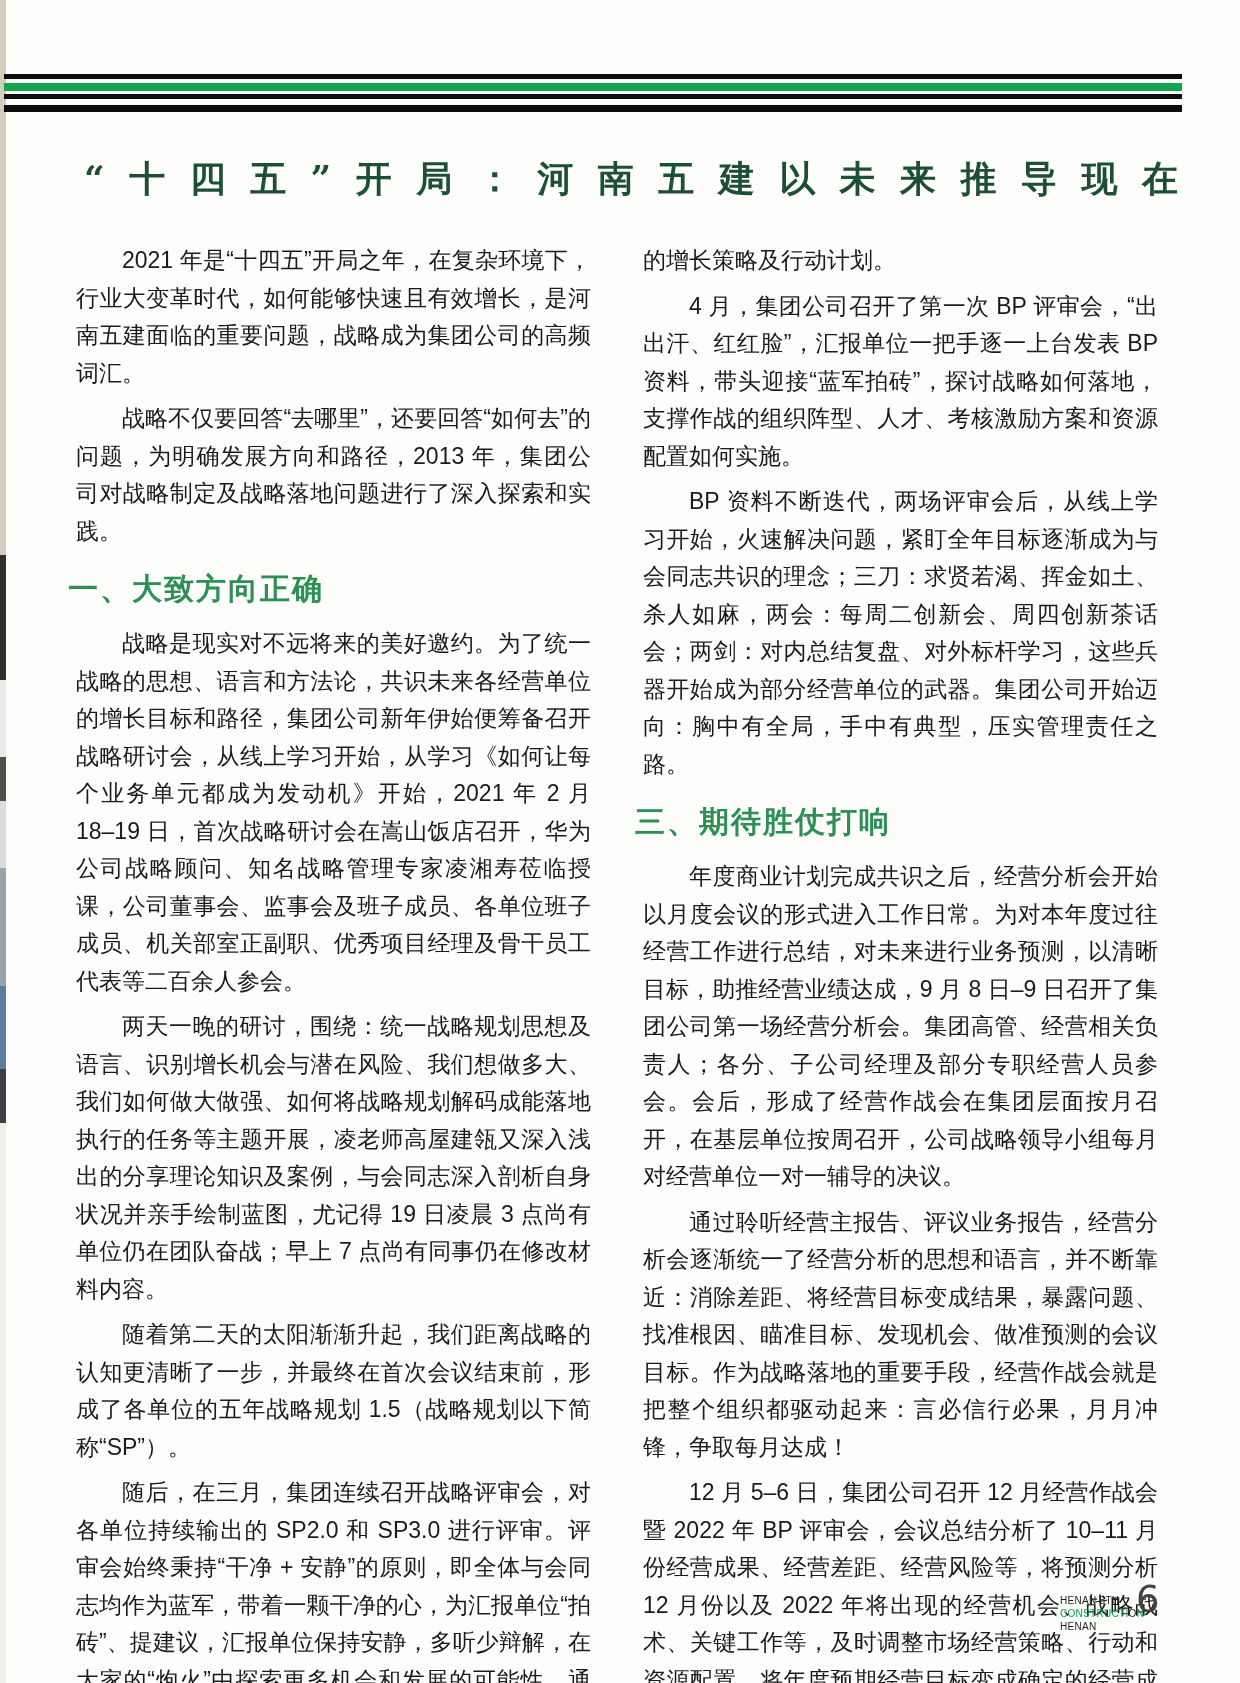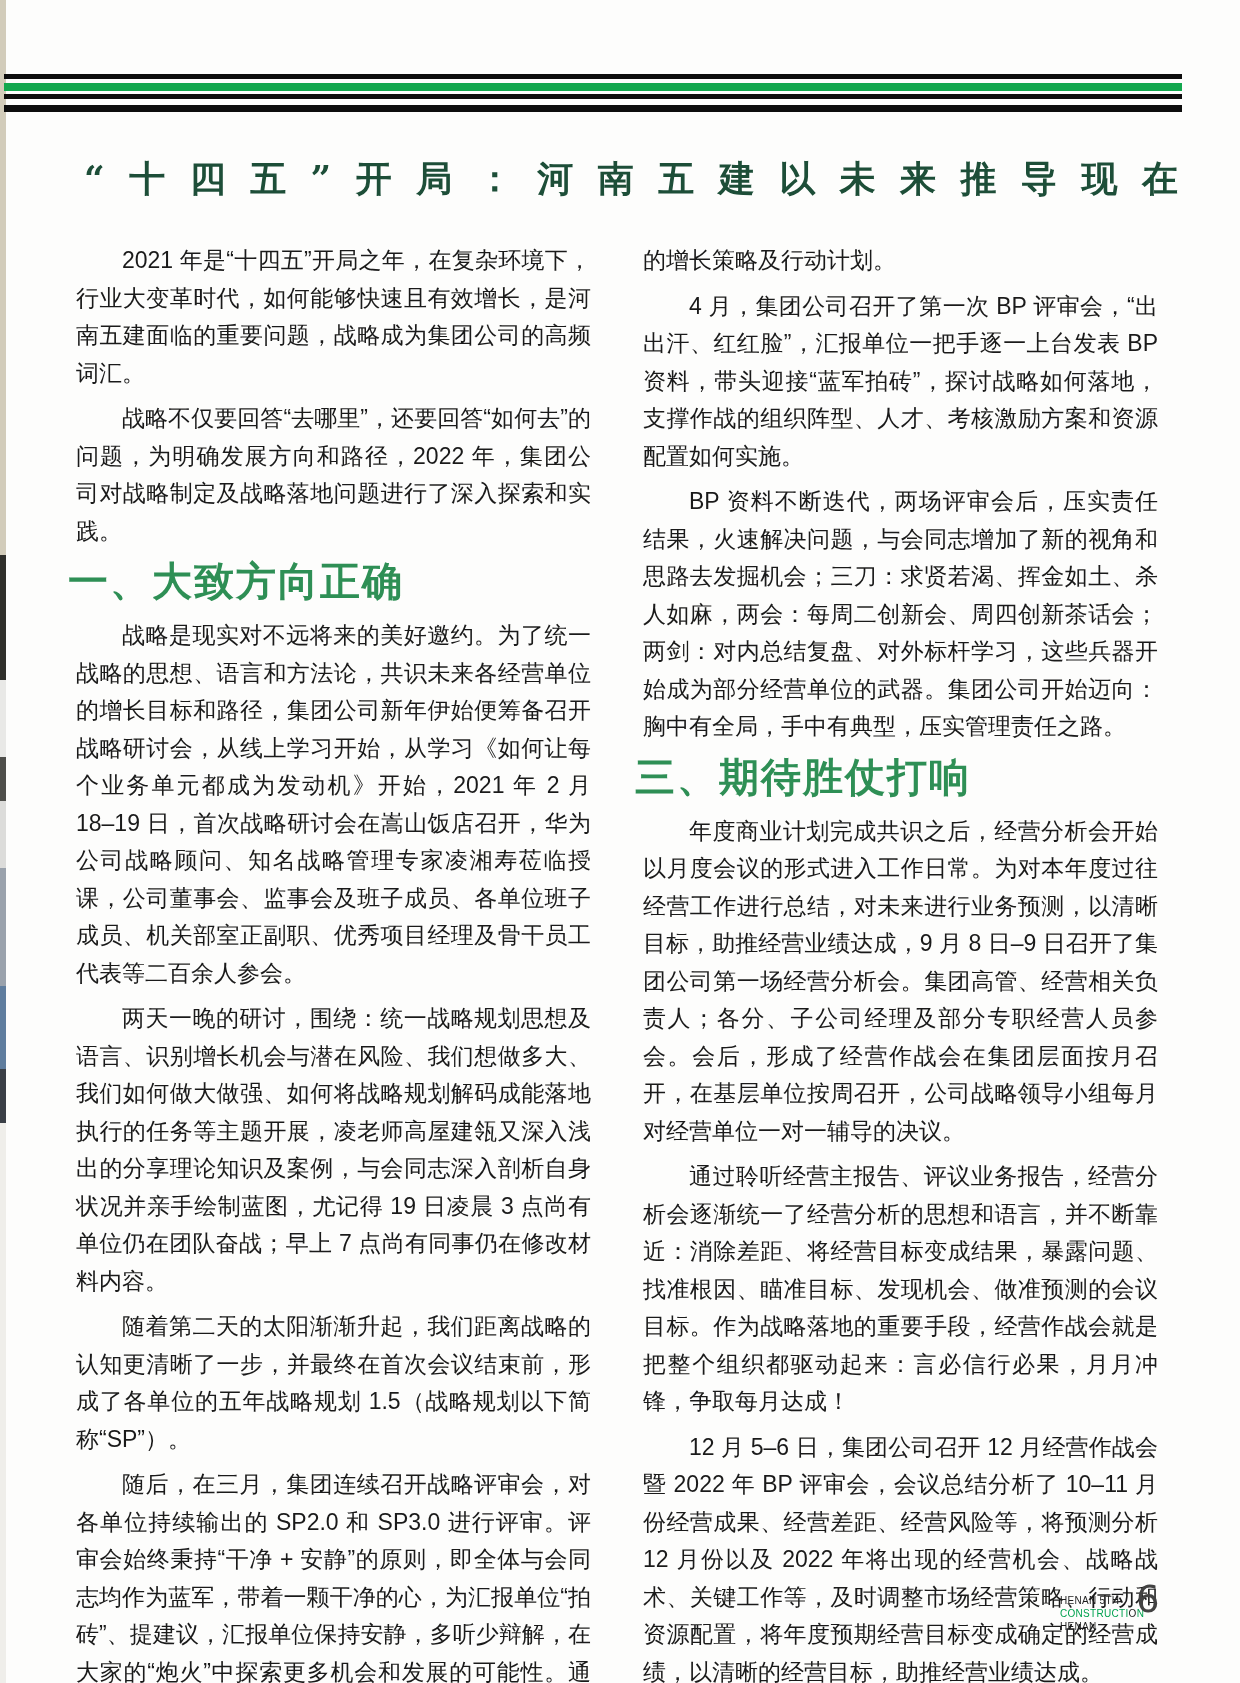--- a/index.html
+++ b/index.html
@@ -45,23 +45,23 @@
   .col{width:531px;}
   .col p{
     margin:8px;
     font-size:23px;line-height:37.5px;
     color:#1a1a1a;
     text-align:justify;
     text-indent:2em;
   }
   .col p.cont{text-indent:0;}
   h2.sec{
-    margin:8px 0 14px;
+    margin:16px 0 14px;
     font-family:"DejaVu Serif", serif;
-    font-size:40px;line-height:45px;font-weight:bold;
+    font-size:30px;line-height:45px;font-weight:bold;
     color:#2e8f55;letter-spacing:2px;
   }
   .footer-logo{
     position:absolute;left:1060px;top:1594px;
     font-size:10px;line-height:13px;font-weight:normal;
     letter-spacing:0.3px;color:#1c1c1c;
     font-family:"Liberation Sans", sans-serif;
   }
   .footer-logo .green-line{color:#00a24f;}
   .footer-logo .dark-o{color:#1c1c1c;}
@@ -81,33 +81,33 @@
   <div class="stripe green"></div>
   <div class="stripe b2"></div>
   <div class="stripe b3"></div>
 </div>
 
 <h1 class="title">“十四五”开局：河南五建以未来推导现在</h1>
 
 <div class="columns">
   <div class="col">
     <p>2021 年是“十四五”开局之年，在复杂环境下，行业大变革时代，如何能够快速且有效增长，是河南五建面临的重要问题，战略成为集团公司的高频词汇。</p>
-    <p>战略不仅要回答“去哪里”，还要回答“如何去”的问题，为明确发展方向和路径，2022 年，集团公司对战略制定及战略落地问题进行了深入探索和实践。</p>
+    <p>战略不仅要回答“去哪里”，还要回答“如何去”的问题，为明确发展方向和路径，2013 年，集团公司对战略制定及战略落地问题进行了深入探索和实践。</p>
     <h2 class="sec">一、大致方向正确</h2>
     <p>战略是现实对不远将来的美好邀约。为了统一战略的思想、语言和方法论，共识未来各经营单位的增长目标和路径，集团公司新年伊始便筹备召开战略研讨会，从线上学习开始，从学习《如何让每个业务单元都成为发动机》开始，2021 年 2 月 18–19 日，首次战略研讨会在嵩山饭店召开，华为公司战略顾问、知名战略管理专家凌湘寿莅临授课，公司董事会、监事会及班子成员、各单位班子成员、机关部室正副职、优秀项目经理及骨干员工代表等二百余人参会。</p>
     <p>两天一晚的研讨，围绕：统一战略规划思想及语言、识别增长机会与潜在风险、我们想做多大、我们如何做大做强、如何将战略规划解码成能落地执行的任务等主题开展，凌老师高屋建瓴又深入浅出的分享理论知识及案例，与会同志深入剖析自身状况并亲手绘制蓝图，尤记得 19 日凌晨 3 点尚有单位仍在团队奋战；早上 7 点尚有同事仍在修改材料内容。</p>
     <p>随着第二天的太阳渐渐升起，我们距离战略的认知更清晰了一步，并最终在首次会议结束前，形成了各单位的五年战略规划 1.5（战略规划以下简称“SP”）。</p>
     <p>随后，在三月，集团连续召开战略评审会，对各单位持续输出的 SP2.0 和 SP3.0 进行评审。评审会始终秉持“干净 + 安静”的原则，即全体与会同志均作为蓝军，带着一颗干净的心，为汇报单位“拍砖”、提建议，汇报单位保持安静，多听少辩解，在大家的“炮火”中探索更多机会和发展的可能性。通过解剖麻雀、寻找战略机会点、明确关键任务清单……与会同志增加了新的视角和思路去发掘机会、追求目标。</p>
     <h2 class="sec">二、年度未战先胜</h2>
 
   </div>
   <div class="col">
     <p class="cont">的增长策略及行动计划。</p>
     <p>4 月，集团公司召开了第一次 BP 评审会，“出出汗、红红脸”，汇报单位一把手逐一上台发表 BP 资料，带头迎接“蓝军拍砖”，探讨战略如何落地，支撑作战的组织阵型、人才、考核激励方案和资源配置如何实施。</p>
-    <p>BP 资料不断迭代，两场评审会后，压实责任结果，火速解决问题，与会同志增加了新的视角和思路去发掘机会；三刀：求贤若渴、挥金如土、杀人如麻，两会：每周二创新会、周四创新茶话会；两剑：对内总结复盘、对外标杆学习，这些兵器开始成为部分经营单位的武器。集团公司开始迈向：胸中有全局，手中有典型，压实管理责任之路。</p>
+    <p>BP 资料不断迭代，两场评审会后，从线上学习开始，火速解决问题，紧盯全年目标逐渐成为与会同志共识的理念；三刀：求贤若渴、挥金如土、杀人如麻，两会：每周二创新会、周四创新茶话会；两剑：对内总结复盘、对外标杆学习，这些兵器开始成为部分经营单位的武器。集团公司开始迈向：胸中有全局，手中有典型，压实管理责任之路。</p>
     <h2 class="sec">三、期待胜仗打响</h2>
     <p>年度商业计划完成共识之后，经营分析会开始以月度会议的形式进入工作日常。为对本年度过往经营工作进行总结，对未来进行业务预测，以清晰目标，助推经营业绩达成，9 月 8 日–9 日召开了集团公司第一场经营分析会。集团高管、经营相关负责人；各分、子公司经理及部分专职经营人员参会。会后，形成了经营作战会在集团层面按月召开，在基层单位按周召开，公司战略领导小组每月对经营单位一对一辅导的决议。</p>
     <p>通过聆听经营主报告、评议业务报告，经营分析会逐渐统一了经营分析的思想和语言，并不断靠近：消除差距、将经营目标变成结果，暴露问题、找准根因、瞄准目标、发现机会、做准预测的会议目标。作为战略落地的重要手段，经营作战会就是把整个组织都驱动起来：言必信行必果，月月冲锋，争取每月达成！</p>
     <p>12 月 5–6 日，集团公司召开 12 月经营作战会暨 2022 年 BP 评审会，会议总结分析了 10–11 月份经营成果、经营差距、经营风险等，将预测分析 12 月份以及 2022 年将出现的经营机会、战略战术、关键工作等，及时调整市场经营策略、行动和资源配置，将年度预期经营目标变成确定的经营成绩，以清晰的经营目标，助推经营业绩达成。</p>
     <p>认清了方向，就不怕路难；找对了路，就不怕路远。我们坚信，只要形成从终局到布局的战略思维，聚焦持续增强核心能力圈，深挖护城河，培养有持续提升的核心能力，形成整套持续优化的管理体系，河南五建集团实现可持续发展的信心就会持续闪耀！</p>
   </div>
 </div>
 
 <div class="footer-logo">
   <div>HENAN 5TH</div>

